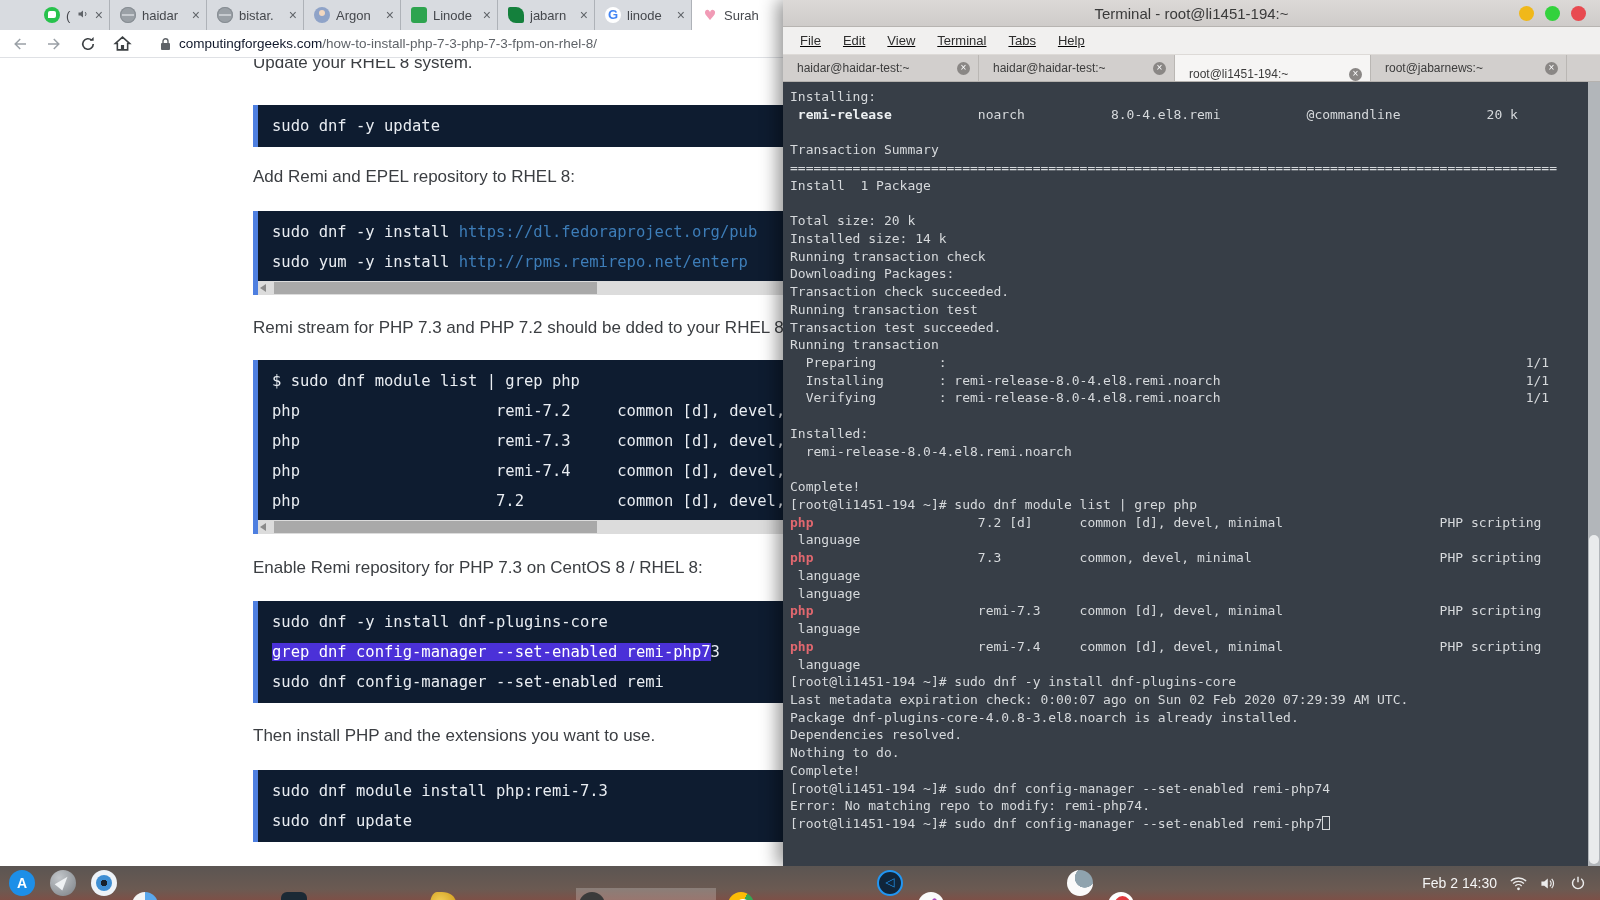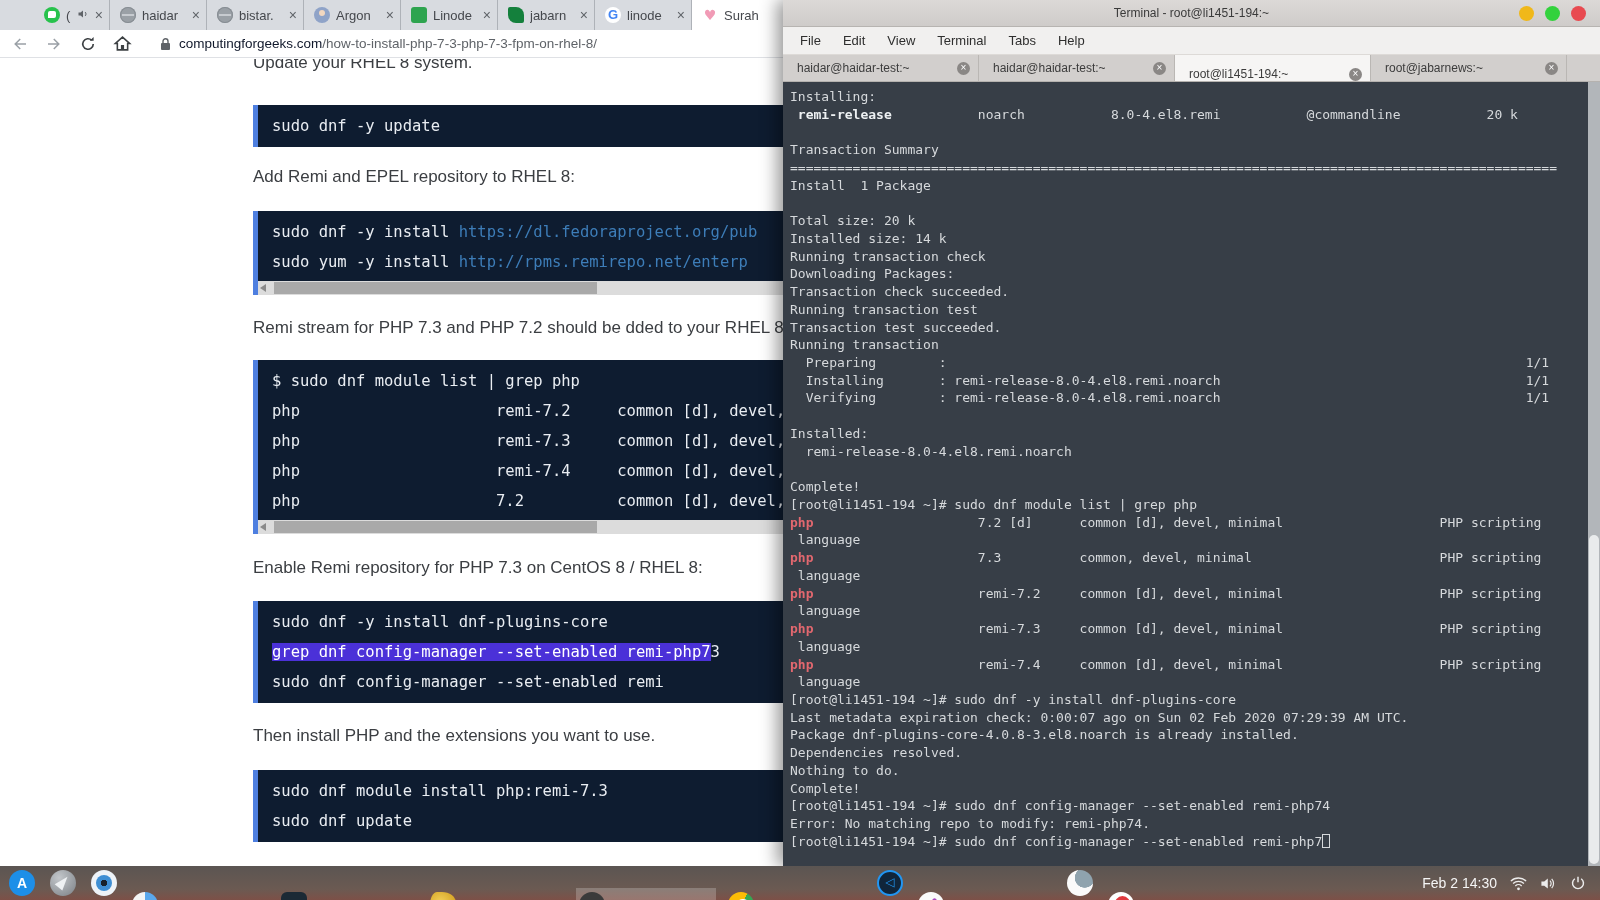--- a/index.html
+++ b/index.html
@@ -51,27 +51,27 @@
   .page-body > :nth-child(5){margin-top:23px;}
   .page-body > :nth-child(6){margin-top:22px;}
   .page-body > :nth-child(7){margin-top:24px;}
   .page-body > :nth-child(8){margin-top:23px;}
   .page-body > :nth-child(9){margin-top:23px;}
   .page-body > :nth-child(10){margin-top:24px;}
 
   
   .terminal{position:absolute;left:783px;top:0;width:817px;height:866px;box-shadow:-6px 0 16px rgba(0,0,0,.4);display:flex;flex-direction:column;}
   .t-titlebar{height:27px;background:linear-gradient(#dcd9d7,#cfccca);border-bottom:1px solid #b7b4b1;display:flex;align-items:center;position:relative;flex:0 0 auto;}
-  .t-title{position:absolute;left:0;right:0;text-align:center;font-size:12px;color:#3a3a3a;}
+  .t-title{position:absolute;left:0;right:0;text-align:center;font-size:15px;color:#3a3a3a;}
   .t-lights{margin-left:auto;display:flex;gap:11px;padding-right:14px;z-index:2;}
   .light{width:15px;height:15px;border-radius:50%;}
   .light.y{background:#f0b819;}
   .light.g{background:#33d23d;}
   .light.r{background:#e84a50;}
-  .t-menubar{height:28px;background:#f1f0ef;display:flex;align-items:center;gap:4px;padding-left:8px;flex:0 0 auto;border-bottom:1px solid #dddad7;}
+  .t-menubar{height:28px;background:#f1f0ef;display:flex;align-items:center;gap:4px;padding-left:8px;flex:0 0 auto;border-bottom:1px solid #dddad7;text-decoration:underline;}
   .t-menu-item{font-size:13px;color:#2e2e2e;padding:3px 9px;}
   .t-tabbar{height:27px;background:#d2cfcd;display:flex;flex:0 0 auto;border-bottom:1px solid #b5b2af;}
   .t-tab{flex:0 0 196px;display:flex;align-items:center;font-size:12px;color:#3c3c3c;padding:0 8px 0 14px;border-right:1px solid #bab7b4;overflow:hidden;white-space:nowrap;}
   .t-tab.active{background:#f6f5f4;align-items:flex-end;}
   .t-tab .tlabel{flex:1;overflow:hidden;}
   .ttab-x{flex:0 0 13px;width:13px;height:13px;border-radius:50%;background:#8a8785;color:#fff;font-size:10px;line-height:12px;text-align:center;margin-left:6px;}
   .t-screen{flex:1;background:#373e47;position:relative;overflow:hidden;padding:6px 14px 0 7px;}
   .tl{font-family:"DejaVu Sans Mono",monospace;font-size:13px;line-height:17.74px;color:#d6d9dc;white-space:pre;}
   .seg-b{font-weight:bold;color:#eef1f3;}
   .seg-r{color:#e2686f;font-weight:bold;}
@@ -288,21 +288,20 @@
           <div class="tl">&nbsp;</div>
           <div class="tl"><span>Installed:</span></div>
           <div class="tl"><span>  remi-release-8.0-4.el8.remi.noarch</span></div>
           <div class="tl">&nbsp;</div>
           <div class="tl"><span>Complete!</span></div>
           <div class="tl"><span>[root@li1451-194 ~]# sudo dnf module list | grep php</span></div>
           <div class="tl"><span class="seg-r">php</span><span>                     7.2 [d]      common [d], devel, minimal                    PHP scripting</span></div>
           <div class="tl"><span> language</span></div>
           <div class="tl"><span class="seg-r">php</span><span>                     7.3          common, devel, minimal                        PHP scripting</span></div>
           <div class="tl"><span> language</span></div>
-          <div class="tl"><span class="seg-r">php</span><span>                     remi-7.2     common [d], devel, minimal                    PHP scripting</span></div>
           <div class="tl"><span> language</span></div>
           <div class="tl"><span class="seg-r">php</span><span>                     remi-7.3     common [d], devel, minimal                    PHP scripting</span></div>
           <div class="tl"><span> language</span></div>
           <div class="tl"><span class="seg-r">php</span><span>                     remi-7.4     common [d], devel, minimal                    PHP scripting</span></div>
           <div class="tl"><span> language</span></div>
           <div class="tl"><span>[root@li1451-194 ~]# sudo dnf -y install dnf-plugins-core</span></div>
           <div class="tl"><span>Last metadata expiration check: 0:00:07 ago on Sun 02 Feb 2020 07:29:39 AM UTC.</span></div>
           <div class="tl"><span>Package dnf-plugins-core-4.0.8-3.el8.noarch is already installed.</span></div>
           <div class="tl"><span>Dependencies resolved.</span></div>
           <div class="tl"><span>Nothing to do.</span></div>

